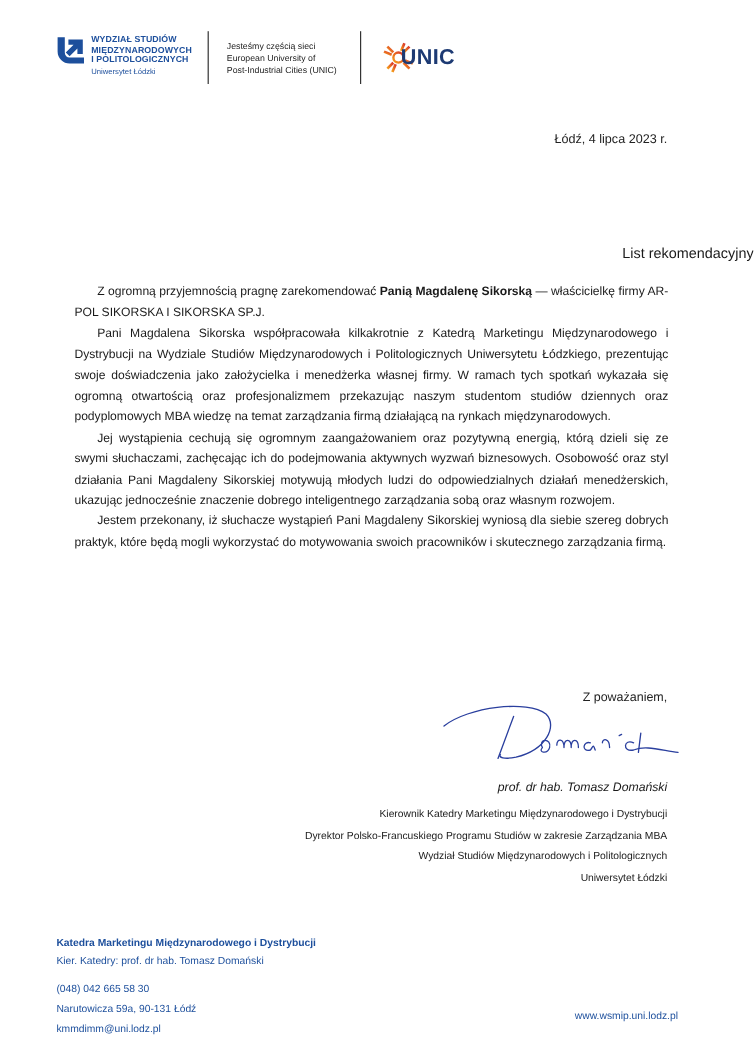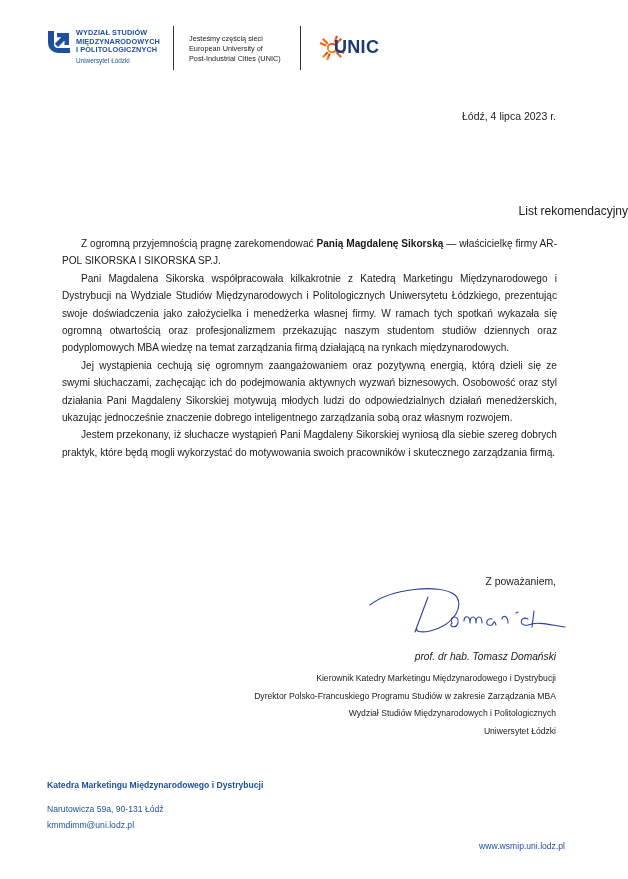--- a/index.html
+++ b/index.html
@@ -119,18 +119,20 @@
 
 <div class="roles">
   <div>Kierownik Katedry Marketingu Międzynarodowego i Dystrybucji</div>
   <div>Dyrektor Polsko-Francuskiego Programu Studiów w zakresie Zarządzania MBA</div>
   <div>Wydział Studiów Międzynarodowych i Politologicznych</div>
   <div>Uniwersytet Łódzki</div>
 </div>
 
 <div class="footer">
   <div class="dept">Katedra Marketingu Międzynarodowego i Dystrybucji</div>
+  <div>Kier. Katedry: prof. dr hab. Tomasz Domański</div>
   <div class="contact">
+    <div>(048) 042 665 58 30</div>
     <div>Narutowicza 59a, 90-131 Łódź</div>
     <div>kmmdimm@uni.lodz.pl</div>
   </div>
 </div>
 <div class="footer-url">www.wsmip.uni.lodz.pl</div>
 
 </body></html>

